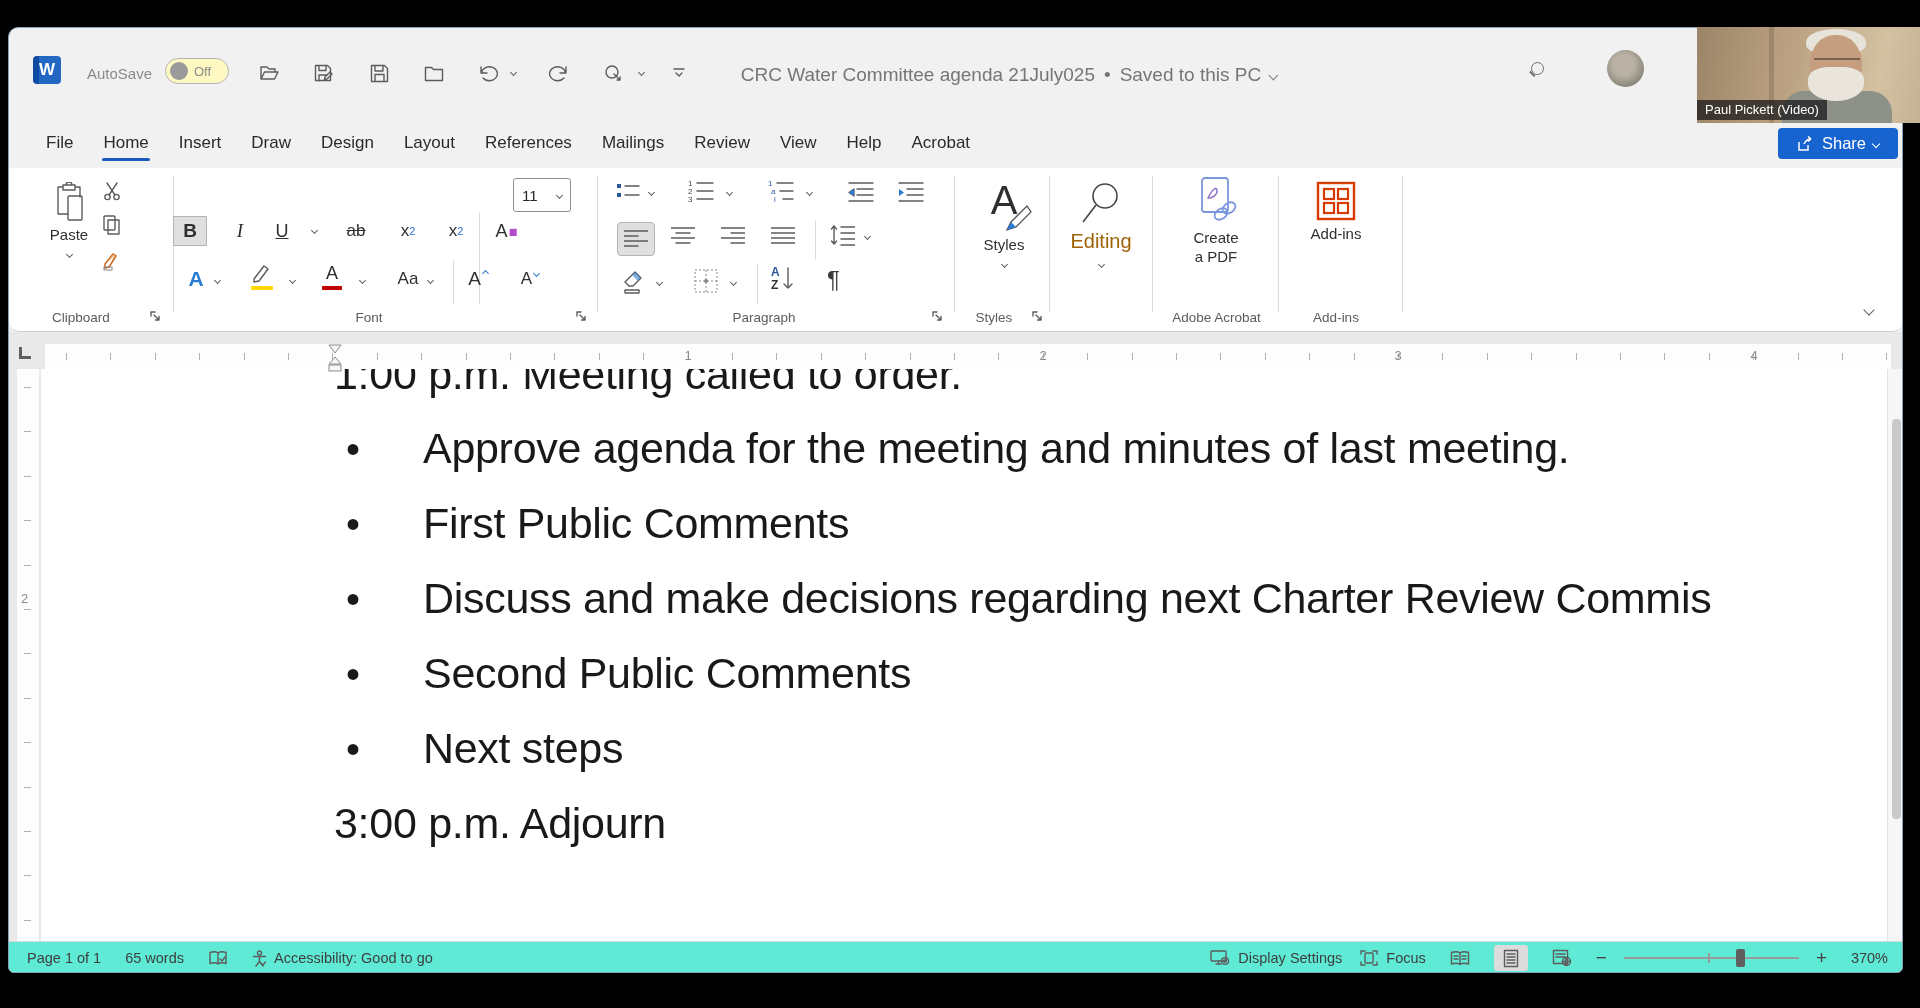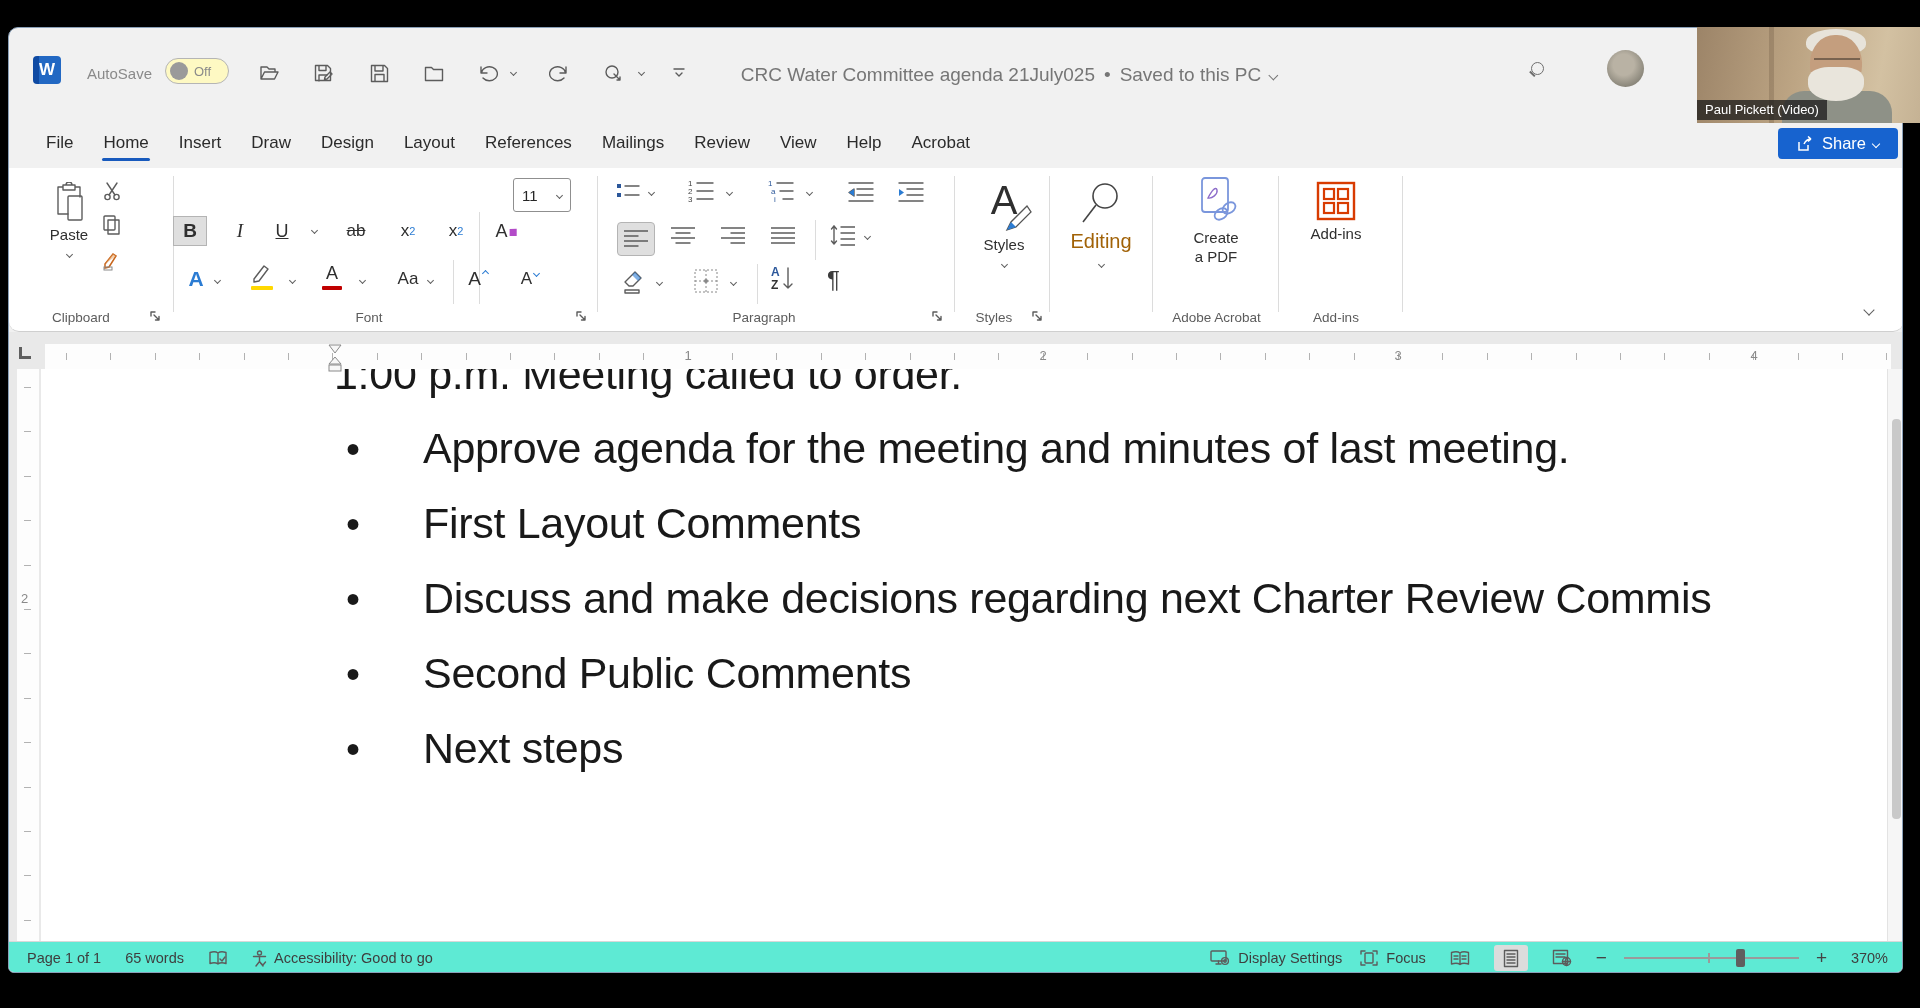--- a/index.html
+++ b/index.html
@@ -508,24 +508,25 @@
 
     <div class="docarea">
       <div class="vruler">
         <div class="vticks"></div>
         <div class="vnum">2</div>
       </div>
       <div class="page">
         <div class="doc-text">
           <div class="dline"><span>1:00 p.m. Meeting called to order.</span></div>
           <div class="dline bul"><span class="bmark">•</span><span>Approve agenda for the meeting and minutes of last meeting.</span></div>
-          <div class="dline bul"><span class="bmark">•</span><span>First Layout Comments</span></div>
+          <div class="dline bul"><span class="bmark">•</span><span>First Public Comments</span></div>
           <div class="dline bul"><span class="bmark">•</span><span>Discuss and make decisions regarding next Charter Review Commis</span></div>
           <div class="dline bul"><span class="bmark">•</span><span>Second Public Comments</span></div>
           <div class="dline bul"><span class="bmark">•</span><span>Next steps</span></div>
+          <div class="dline"><span>3:00 p.m. Adjourn</span></div>
         </div>
       </div>
       <div class="scrollbar">
         <div class="thumb"></div>
       </div>
     </div>
 
     <div class="statusbar">
       <div class="sb-left">
         <span>Page 1 of 1</span>

